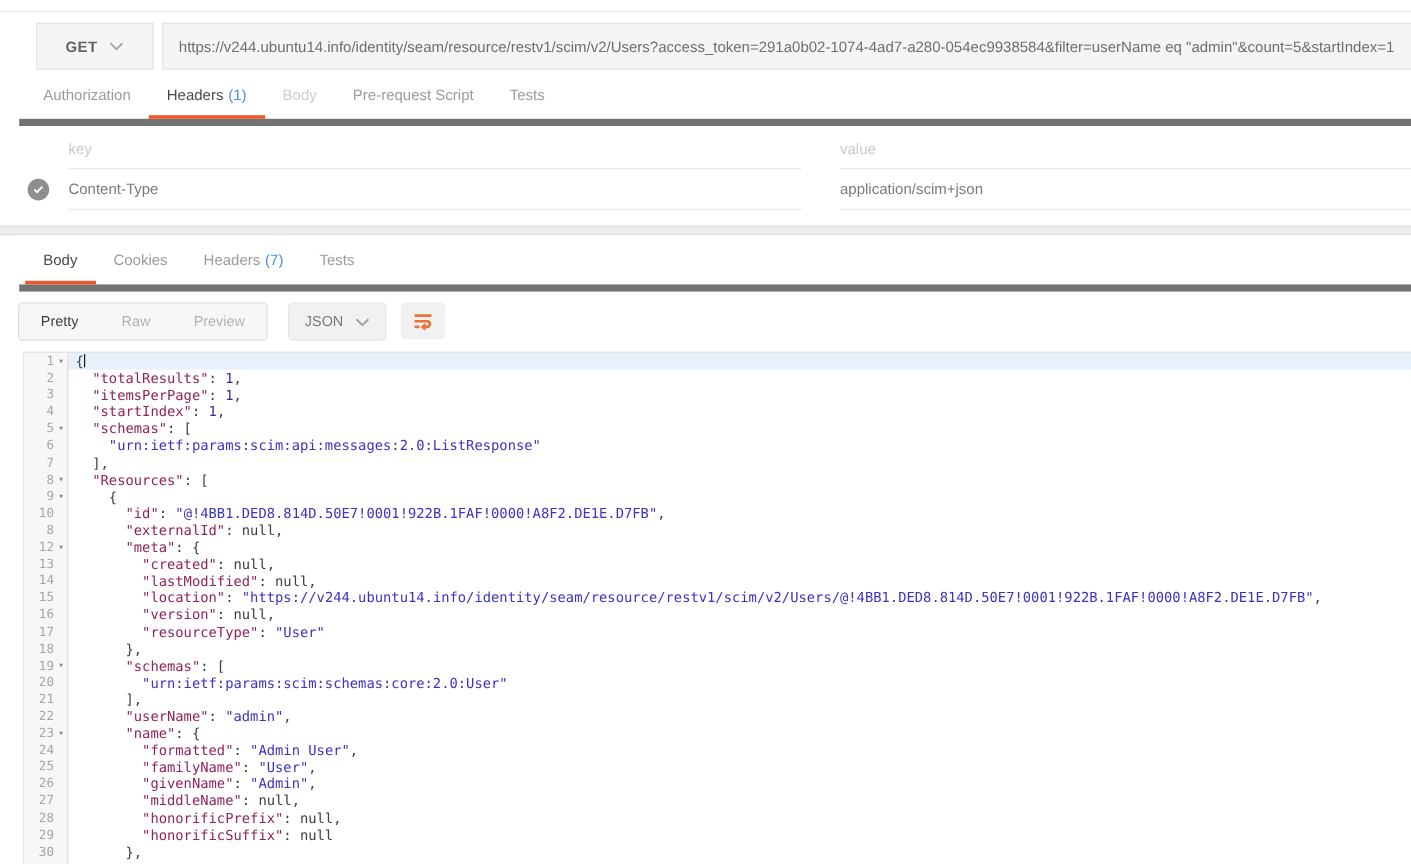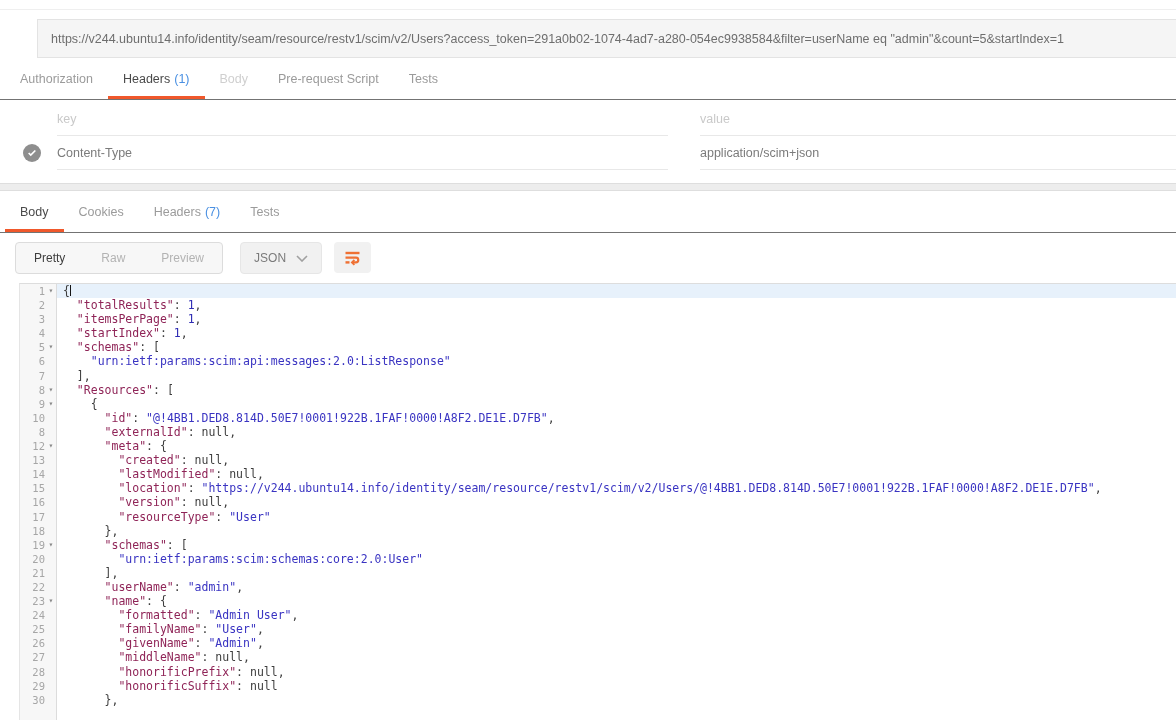--- a/index.html
+++ b/index.html
@@ -18,21 +18,21 @@
     width: 98px; background: #f5f5f5; border: 1px solid #e3e3e3;
     display: flex; align-items: center; justify-content: center; gap: 10px;
     color: #636363; font-weight: bold; font-size: 12.5px; letter-spacing: .4px; cursor: pointer;
   }
   .url-input {
     flex: 1; margin-left: 7px; background: #f5f5f5; border: 1px solid #e3e3e3; border-right: none;
     color: #6e6e6e; font-size: 12.5px; padding: 0 13px; outline: none;
     font-family: "Liberation Sans", sans-serif;
   }
 
-  .tabs { display: flex; padding-left: 5px; border-bottom: 1px solid #737373; background: #fff; }
+  .tabs { display: flex; padding-left: 5px; border-bottom: 6px solid #737373; background: #fff; margin-left: 16px; }
   .tab {
     padding: 14px 15px 10px; font-size: 12.5px; color: #9b9b9b; cursor: pointer;
     border-bottom: 3px solid transparent; white-space: nowrap;
   }
   .tab.active { color: #4a4a4a; border-bottom-color: #f0582b; }
   .tab.disabled { color: #cfcfcf; }
   .tab .count { color: #4a90e2; margin-left: 4px; }
 
   .hdr-row { display: flex; align-items: stretch; padding-left: 23px; height: 34px; }
   .chk {
@@ -86,20 +86,26 @@
   .cl.active .code-text { background: #e7f1fb; }
   .cursor { display: inline-block; width: 1px; height: 11px; background: #151515; vertical-align: -1px; }
 </style>
 </head>
 <body>
 
 <div class="app">
 
   <div class="request">
     <div class="url-row">
+      <div class="method-select">
+        <span>GET</span>
+        <svg width="12" height="7" viewBox="0 0 12 7">
+            <polyline points="1,1 6,6 11,1" fill="none" stroke="#a9a9a9" stroke-width="1.6"></polyline>
+          </svg>
+      </div>
       <input class="url-input" type="text" value="https://v244.ubuntu14.info/identity/seam/resource/restv1/scim/v2/Users?access_token=291a0b02-1074-4ad7-a280-054ec9938584&amp;filter=userName eq &quot;admin&quot;&amp;count=5&amp;startIndex=1" style="">
     </div>
 
     <div class="tabs">
       <div class="tab"><span>Authorization</span></div>
       <div class="tab active"><span>Headers</span><span class="count">(1)</span></div>
       <div class="tab disabled"><span>Body</span></div>
       <div class="tab"><span>Pre-request Script</span></div>
       <div class="tab"><span>Tests</span></div>
     </div>

